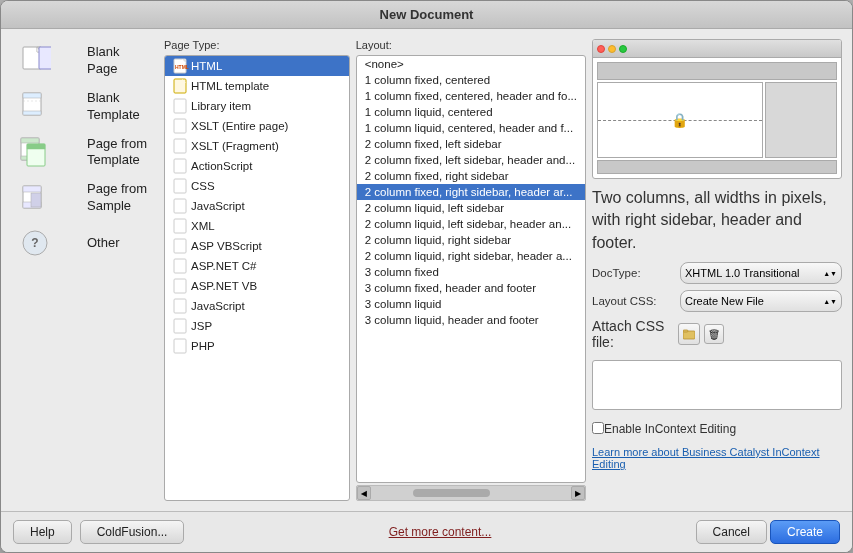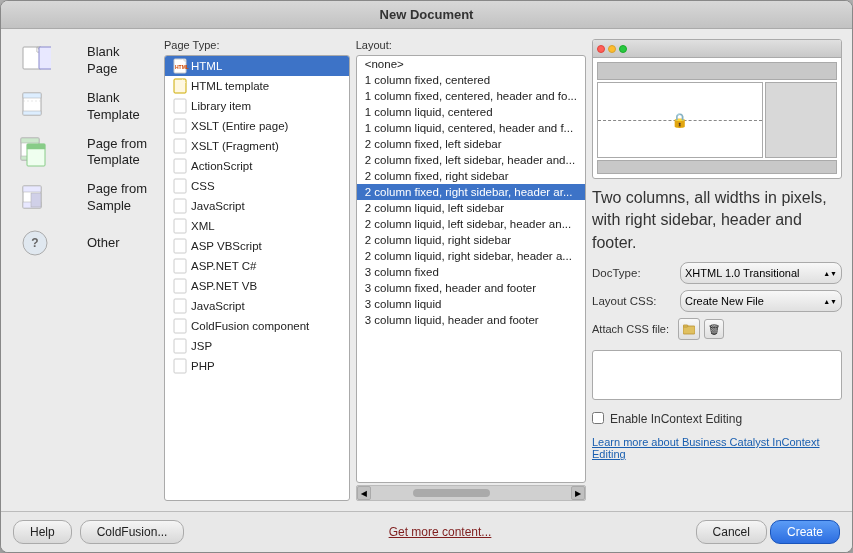--- a/index.html
+++ b/index.html
@@ -299,21 +299,21 @@
       flex-direction: column;
       font-size: 7px;
       line-height: 1;
     }
     .attach-row {
       display: flex;
       align-items: center;
       gap: 6px;
     }
     .attach-label {
-      font-size: 11px;
+      font-size: 14px;
       color: #333;
       width: 80px;
       flex-shrink: 0;
     }
     .attach-btn {
       width: 22px;
       height: 22px;
       background: linear-gradient(to bottom, #f8f8f8, #e0e0e0);
       border: 1px solid #aaa;
       border-radius: 3px;
@@ -340,21 +340,21 @@
       height: 50px;
       background: white;
       border: 1px solid #aaa;
       border-radius: 3px;
       margin-top: 4px;
       resize: none;
       font-size: 11px;
     }
     .checkbox-row {
       display: flex;
-      gap: 6px;
+      gap: 0;
       margin-top: 4px;
     }
     .checkbox-row input[type=checkbox] {
       width: 12px;
       height: 12px;
     }
     .checkbox-label {
       font-size: 12px;
       color: #333;
       font-weight: normal;
@@ -384,21 +384,21 @@
       flex: 1;
       text-align: center;
     }
     .bottom-right {
       display: flex;
       gap: 3px;
     }
     .btn {
       height: 24px;
       padding: 0 16px;
-      border-radius: 10px;
+      border-radius: 5px;
       border: 1px solid #aaa;
       background: linear-gradient(to bottom, #f5f5f5, #d8d8d8);
       font-size: 12px;
       cursor: pointer;
       color: #222;
     }
     .btn-primary {
       background: linear-gradient(to bottom, #5b9cf6, #2c6de0);
       color: white;
       border-color: #1a55bb;
@@ -599,28 +599,20 @@
               </span>
               <span>ASP.NET VB</span>
             </div>
             <div class="list-item">
               <span class="item-icon">
                 <svg width="16" height="16" viewBox="0 0 16 16">
                   <rect x="1" y="1" width="12" height="14" rx="1" fill="white" stroke="#ccc" stroke-width="1"></rect>
                 </svg>
               </span>
               <span>JavaScript</span>
-            </div>
-            <div class="list-item">
-              <span class="item-icon">
-                <svg width="16" height="16" viewBox="0 0 16 16">
-                  <rect x="1" y="1" width="12" height="14" rx="1" fill="white" stroke="#ccc" stroke-width="1"></rect>
-                </svg>
-              </span>
-              <span>ColdFusion component</span>
             </div>
             <div class="list-item">
               <span class="item-icon">
                 <svg width="16" height="16" viewBox="0 0 16 16">
                   <rect x="1" y="1" width="12" height="14" rx="1" fill="white" stroke="#ccc" stroke-width="1"></rect>
                 </svg>
               </span>
               <span>JSP</span>
             </div>
             <div class="list-item">

